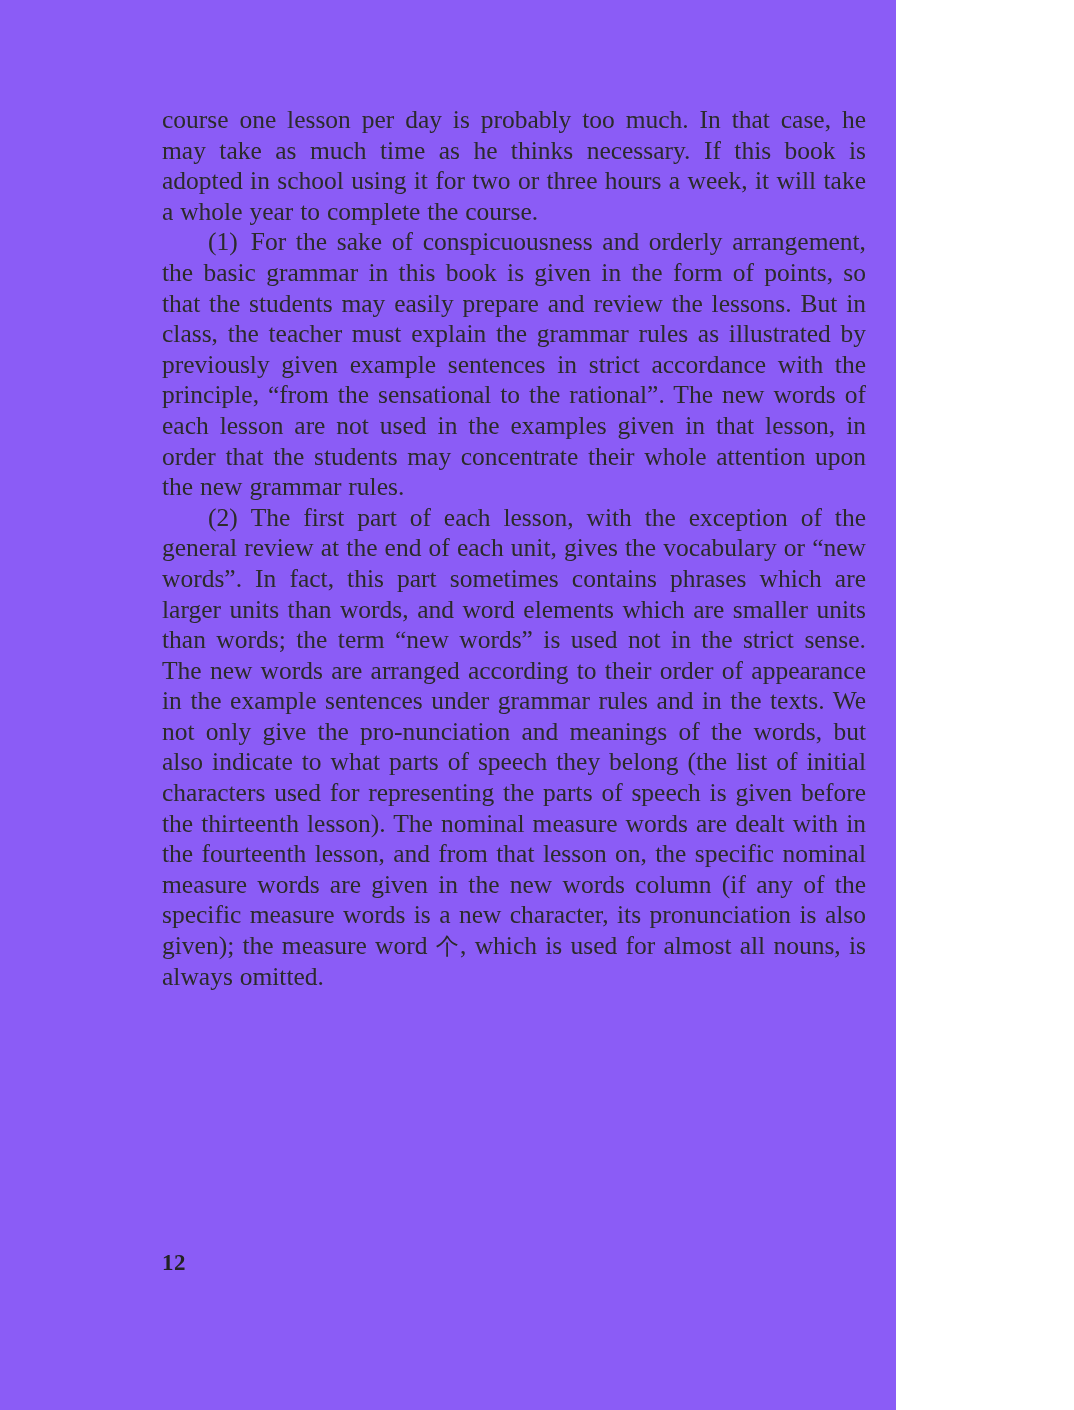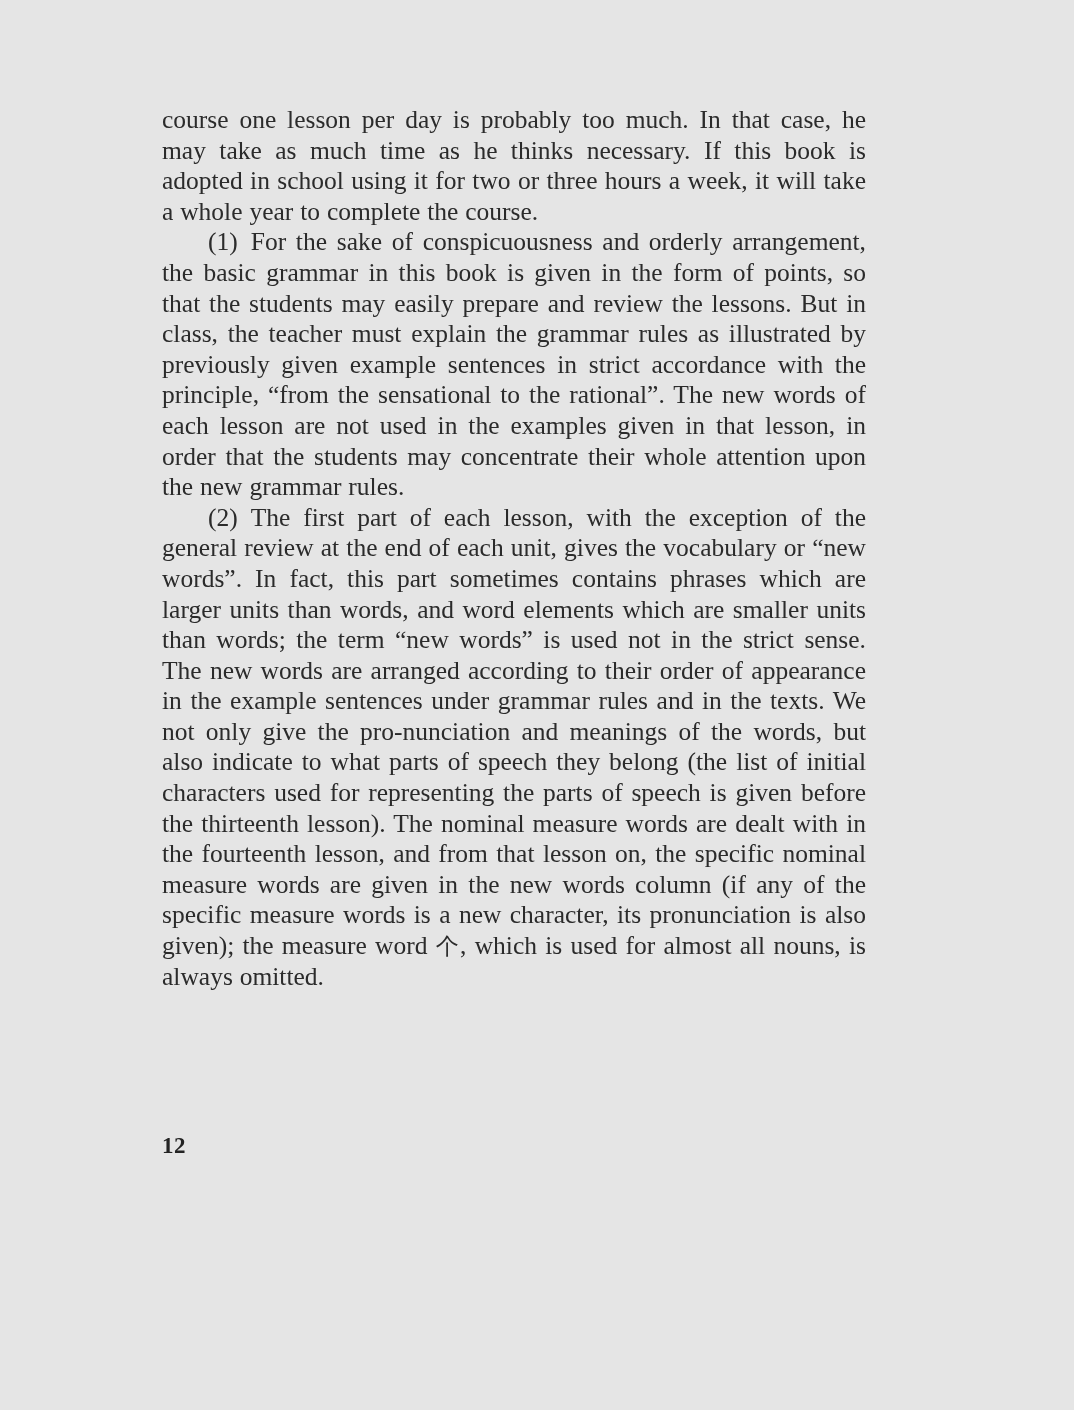--- a/index.html
+++ b/index.html
@@ -3,23 +3,23 @@
 <meta charset="utf-8">
 <style>
   html, body {
     margin: 0;
     padding: 0;
     background: #ffffff;
   }
 
   .page {
     position: relative;
-    width: 1074px;
+    width: 896px;
     height: 1410px;
-    background: #e5e5e5;
+    background: #8b5cf6;
     overflow: hidden;
     font-family: "Liberation Serif", "DejaVu Serif", serif;
   }
 
   
   .text-column {
     position: absolute;
     left: 162px;
     top: 105px;
     width: 704px;
@@ -54,21 +54,21 @@
 
   .cjk {
     font-family: "DejaVu Sans", sans-serif;
     font-size: 23px;
   }
 
   
   .folio {
     position: absolute;
     left: 162px;
-    top: 1133px;
+    top: 1250px;
     font-family: "Liberation Serif", "DejaVu Serif", serif;
     font-size: 23px;
     font-weight: bold;
     color: #232323;
     letter-spacing: 0.5px;
   }
 </style>
 </head>
 <body>
 

